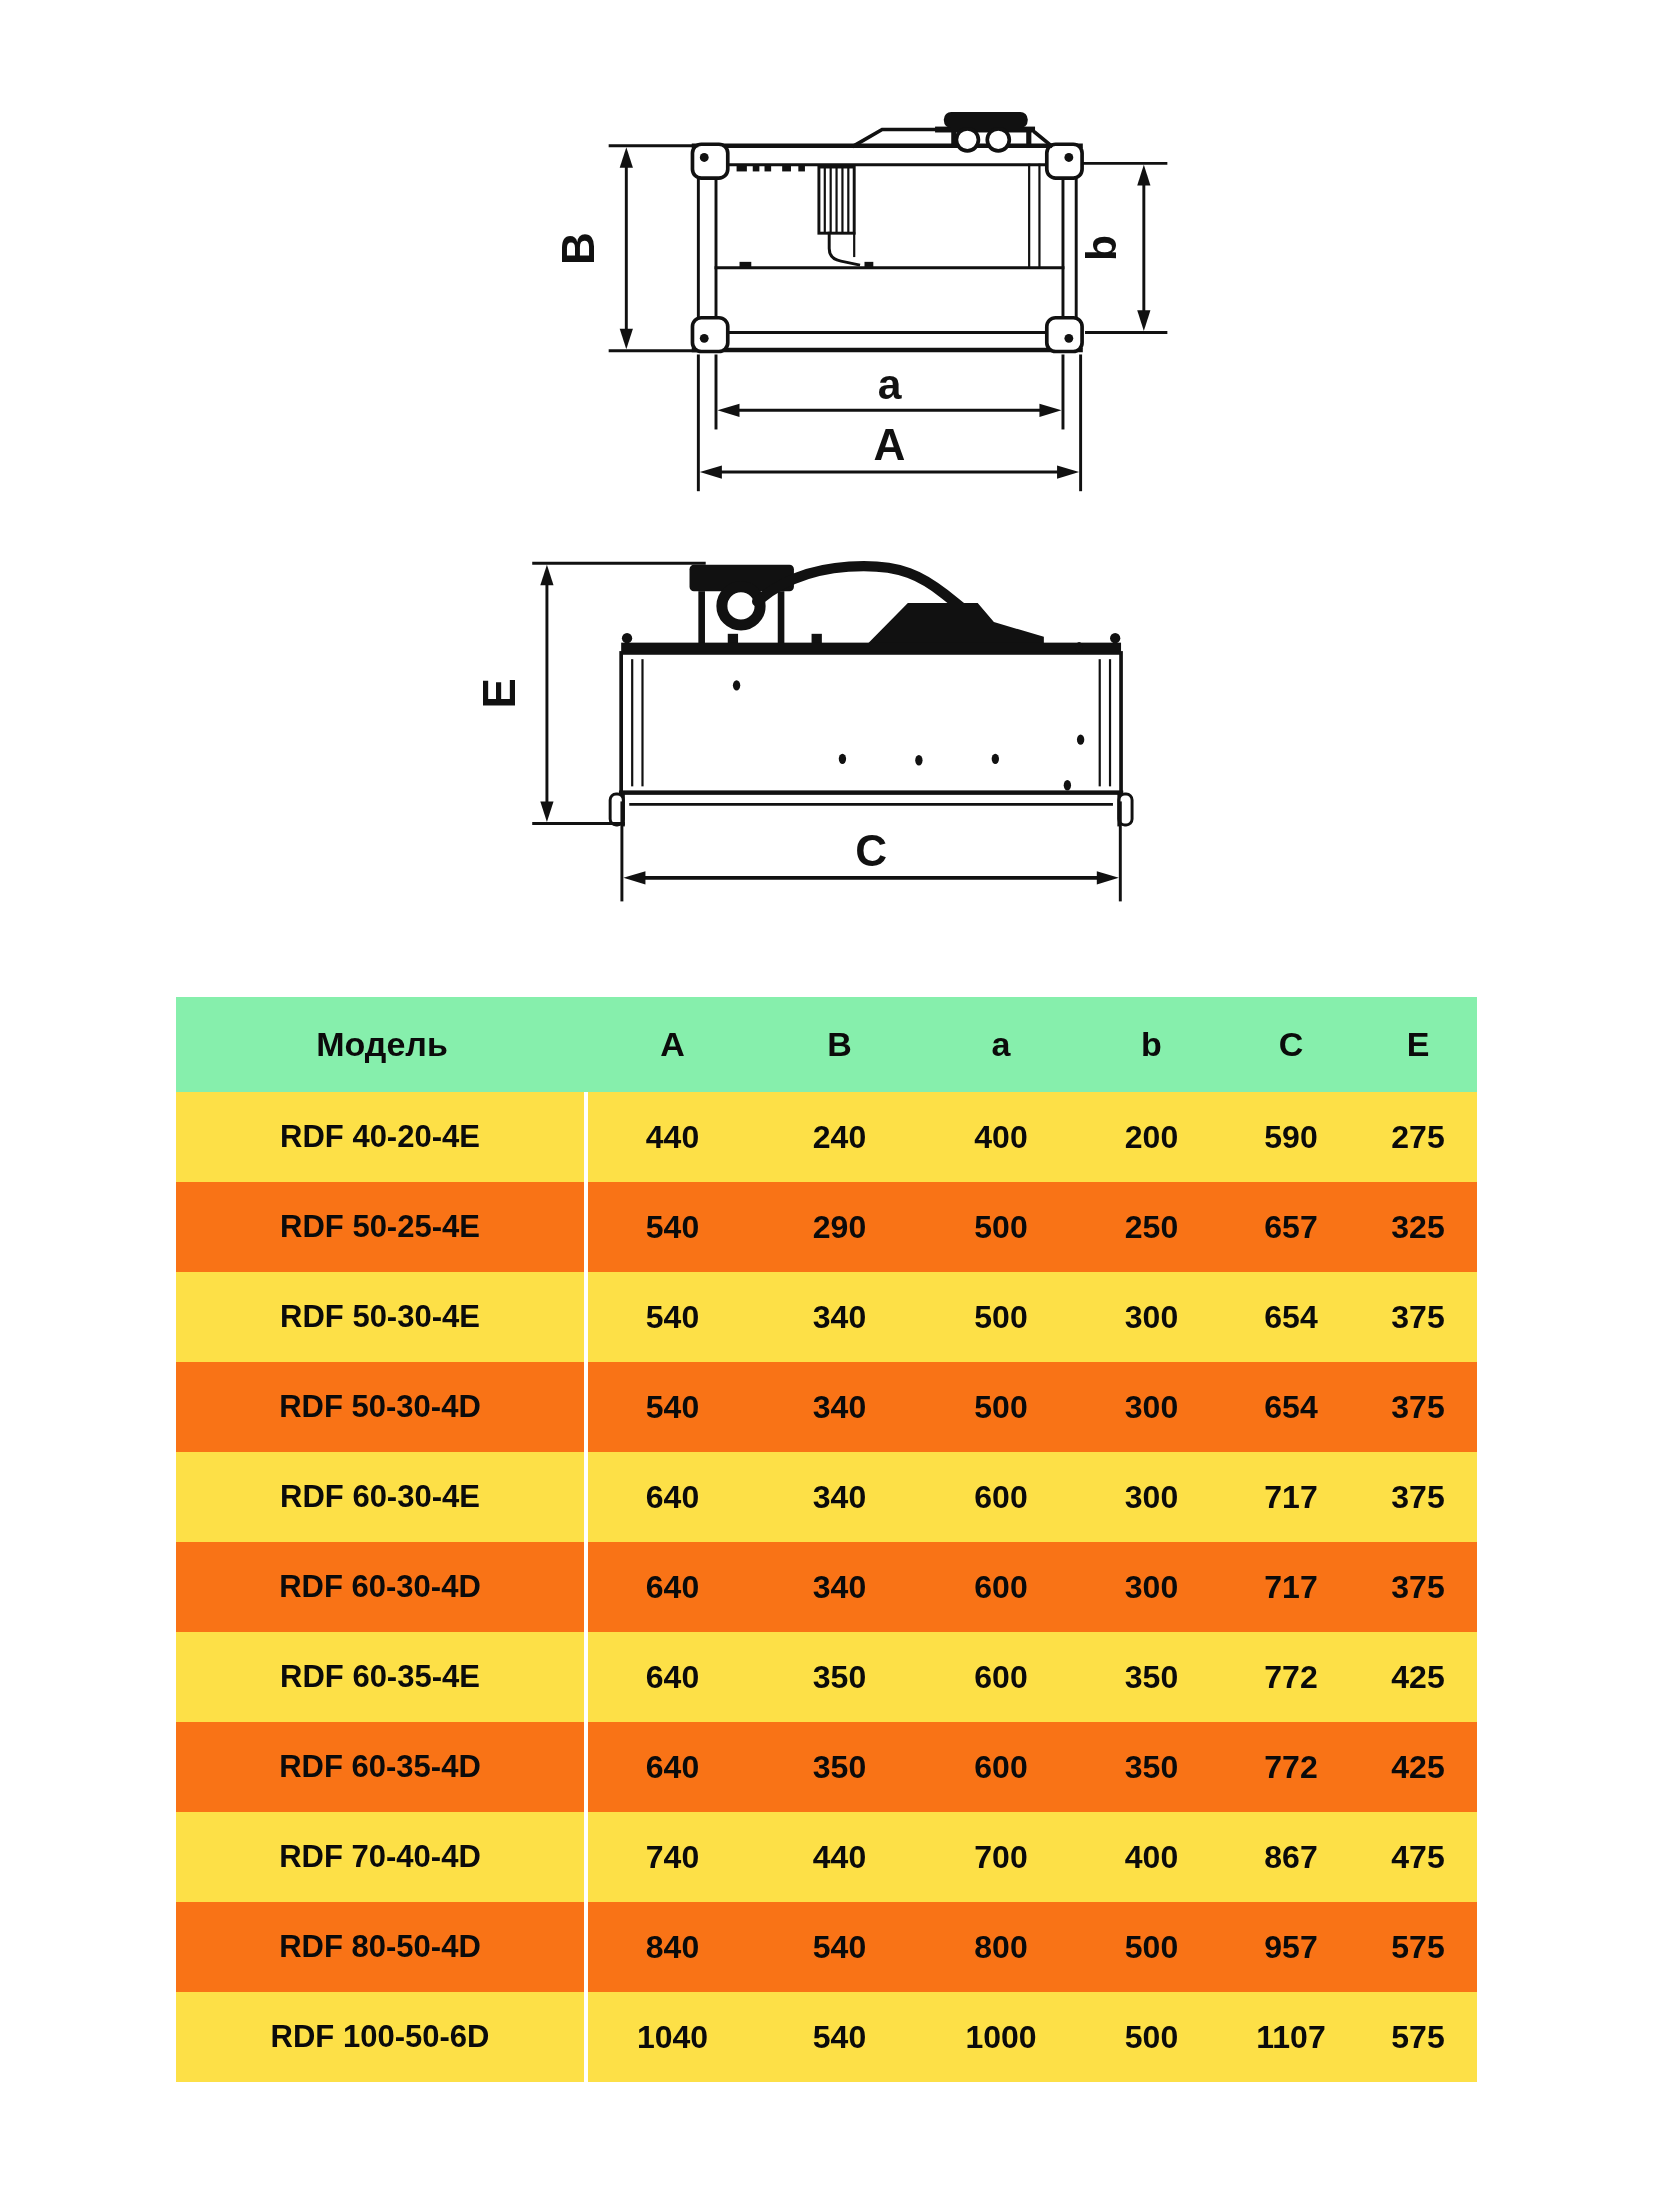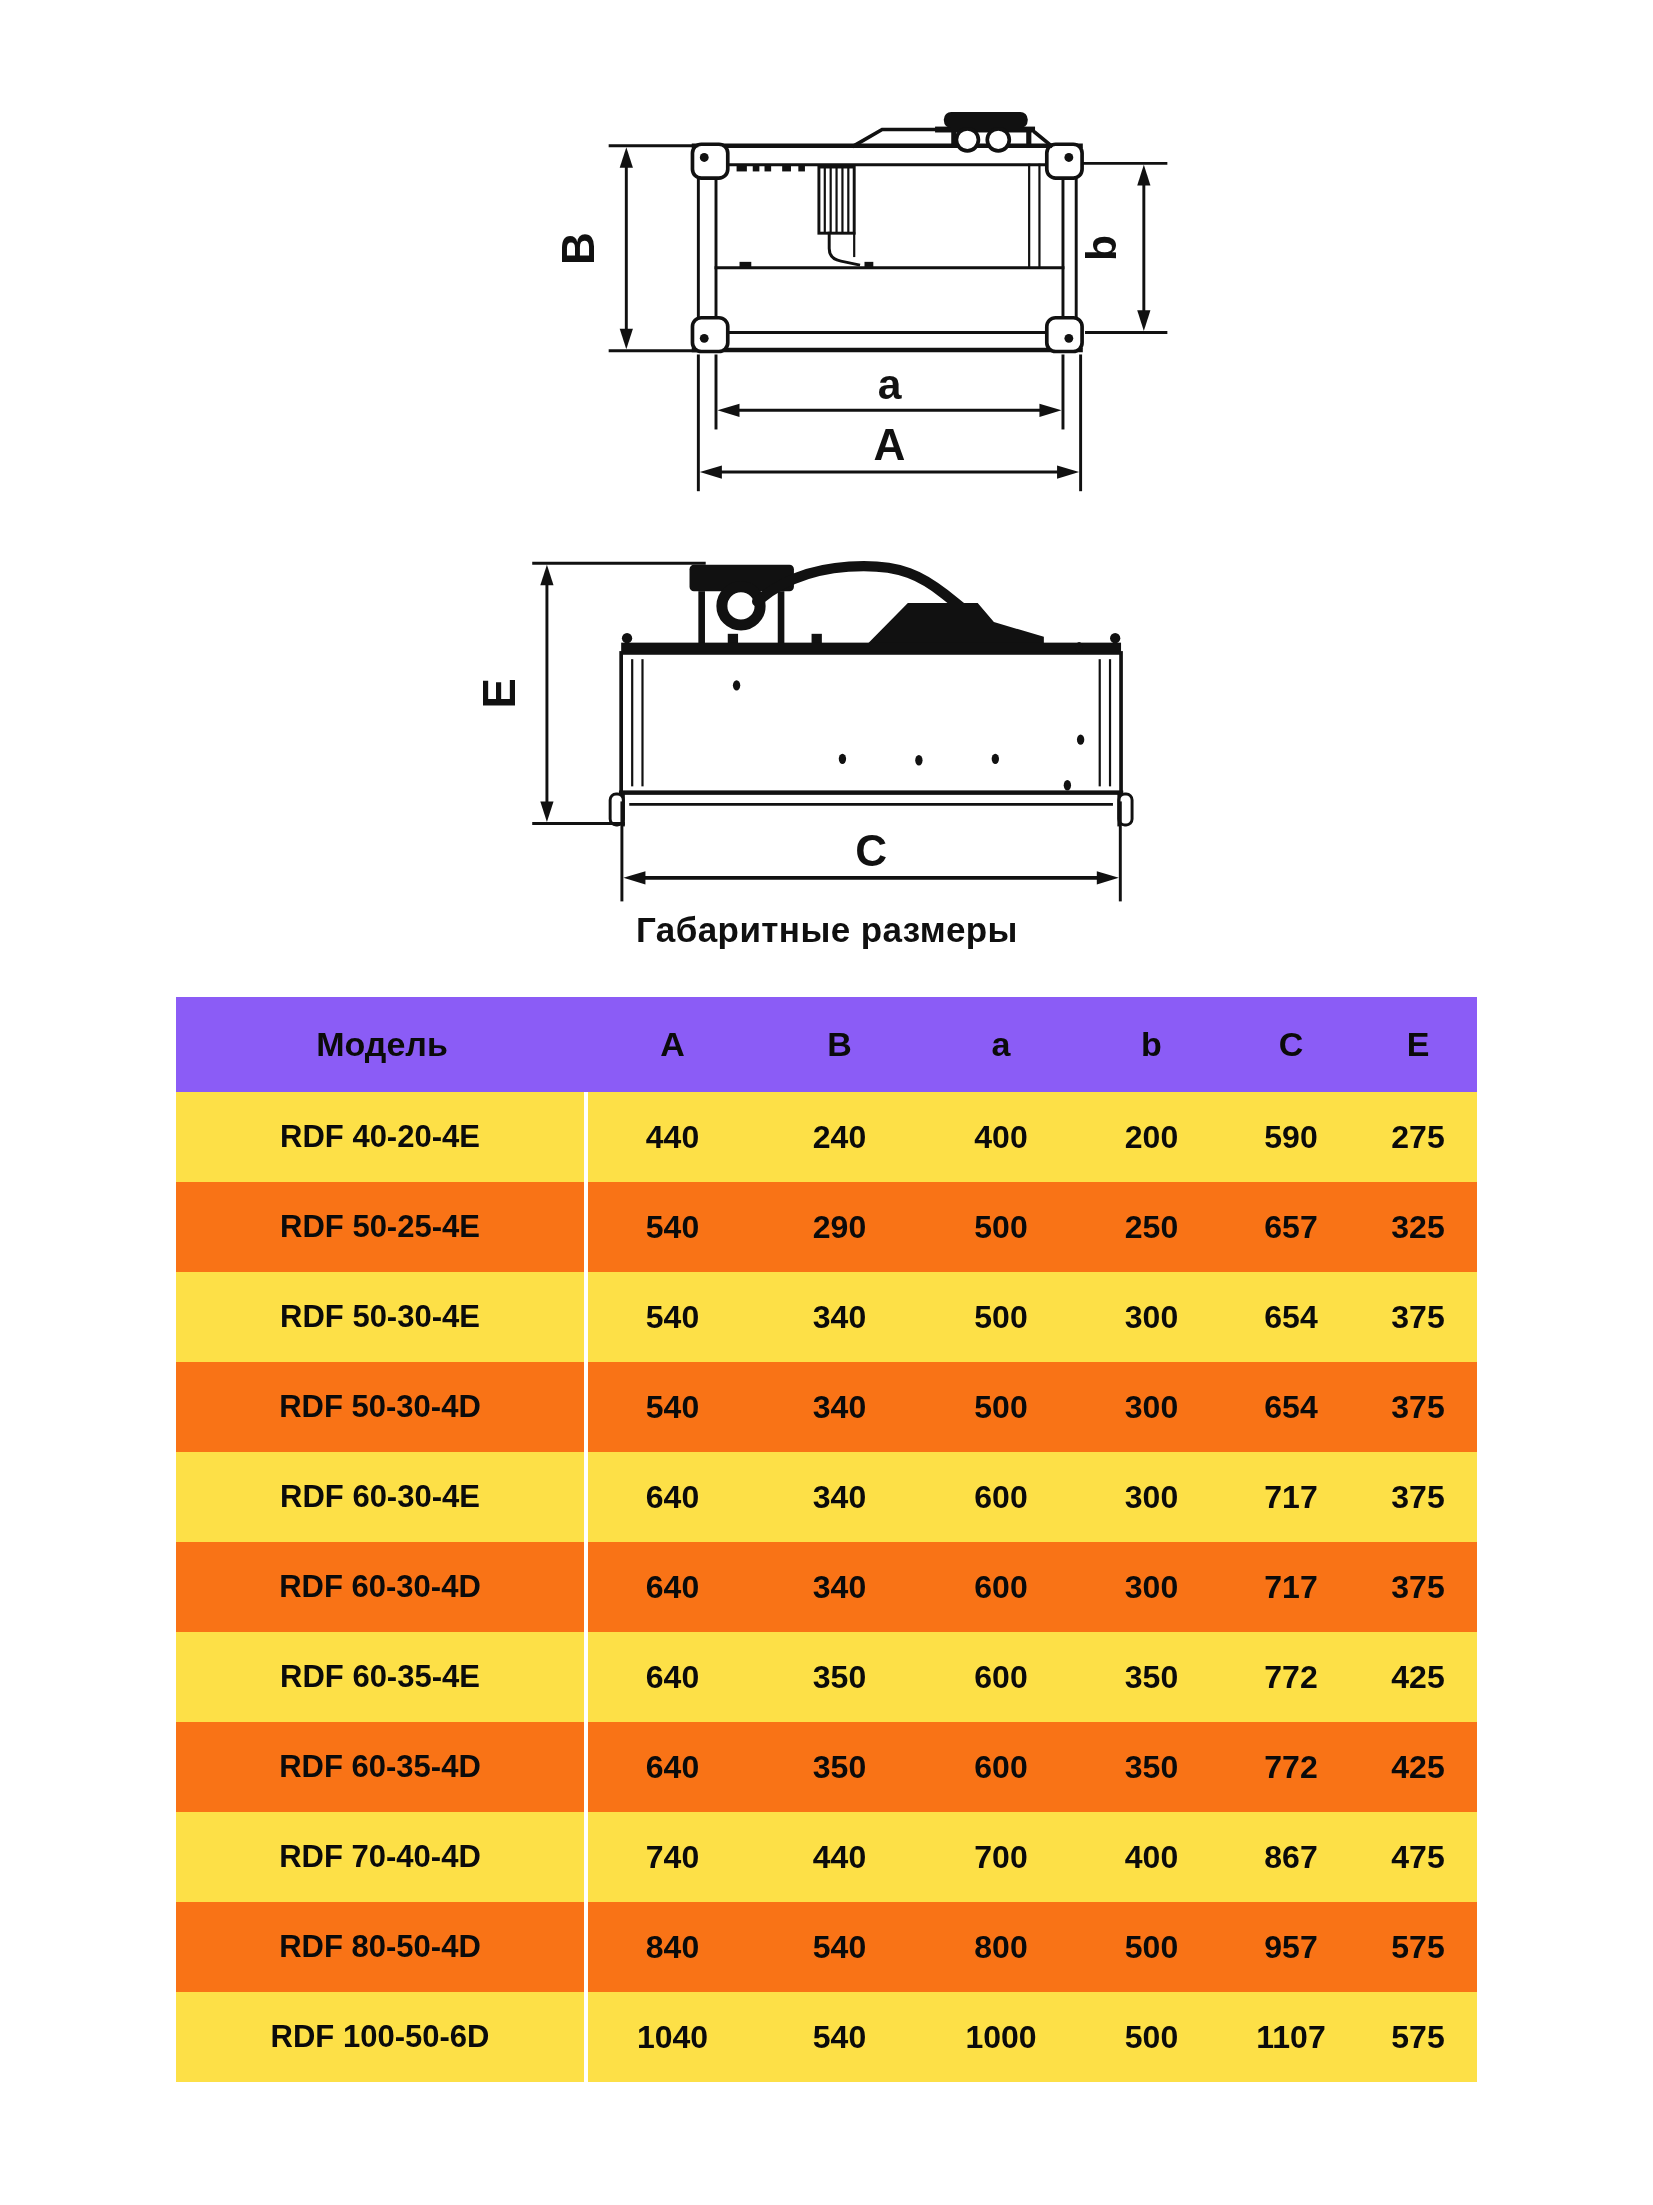--- a/index.html
+++ b/index.html
@@ -32,21 +32,21 @@
     position:absolute;
     top:997px;
     left:176px;
     width:1301px;
     border-collapse:separate;
     border-spacing:0;
     table-layout:fixed;
   }
   .dim-table th{
     height:93px;
-    background:#8b5cf6;
+    background:#86efac;
     font-size:34px;
     font-weight:700;
     color:#0b0b0b;
     text-align:center;
     vertical-align:middle;
     margin-left:36px;
   }
   .dim-table td{
     height:88px;
     font-size:32px;
@@ -216,21 +216,20 @@
     </g>
 
     <text transform="translate(808,338) rotate(-90)" text-anchor="middle" font-size="62">B</text>
     <text transform="translate(1518,337) rotate(-90)" text-anchor="middle" font-size="58">b</text>
     <text x="1210" y="542" text-anchor="middle" font-size="58">a</text>
     <text x="1210" y="626" text-anchor="middle" font-size="60">A</text>
     <text transform="translate(700,943) rotate(-90)" text-anchor="middle" font-size="62">E</text>
     <text x="1185" y="1178" text-anchor="middle" font-size="60">C</text>
   </svg>
 
-  <div class="page-title">Габаритные размеры</div>
 
   <table class="dim-table">
     <colgroup>
       <col style="width:412px">
         <col style="width:169px">
         <col style="width:165px">
       <col style="width:158px">
         <col style="width:143px">
         <col style="width:136px">
       <col style="width:118px">

